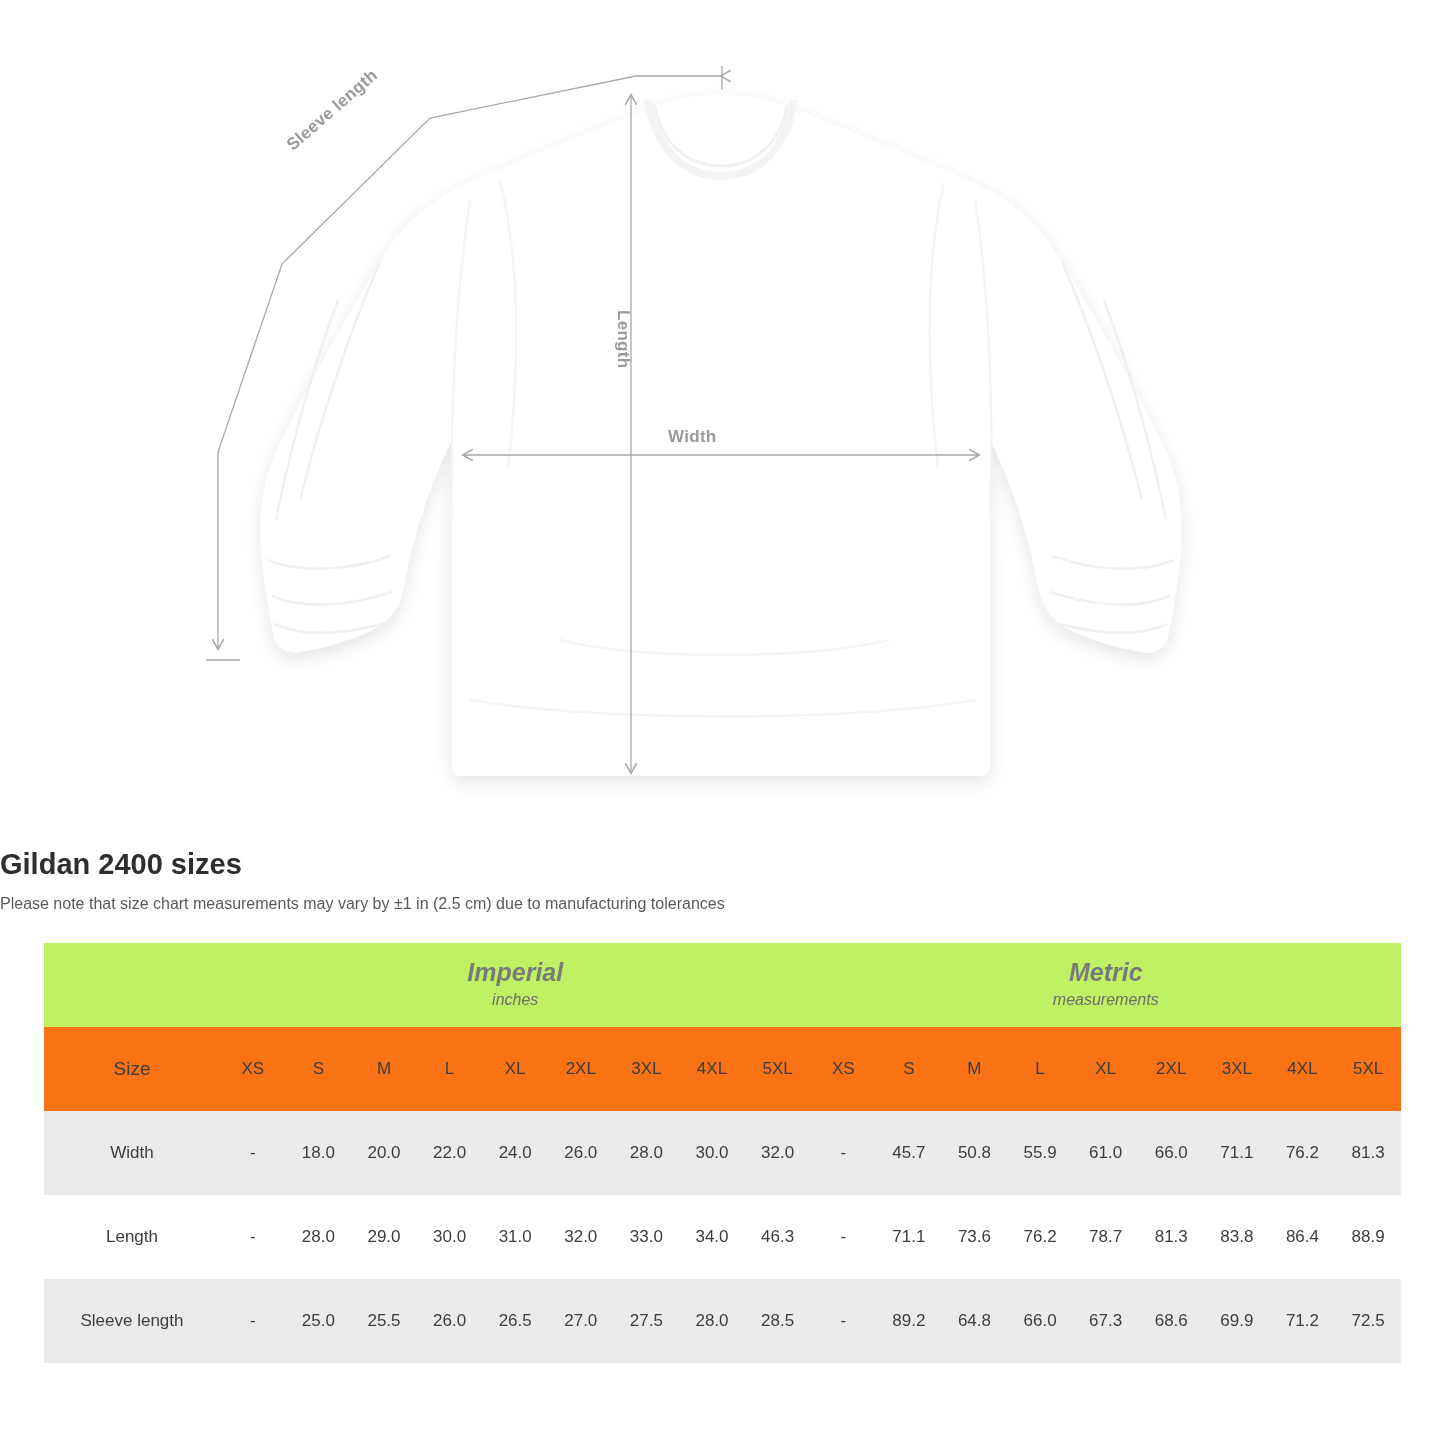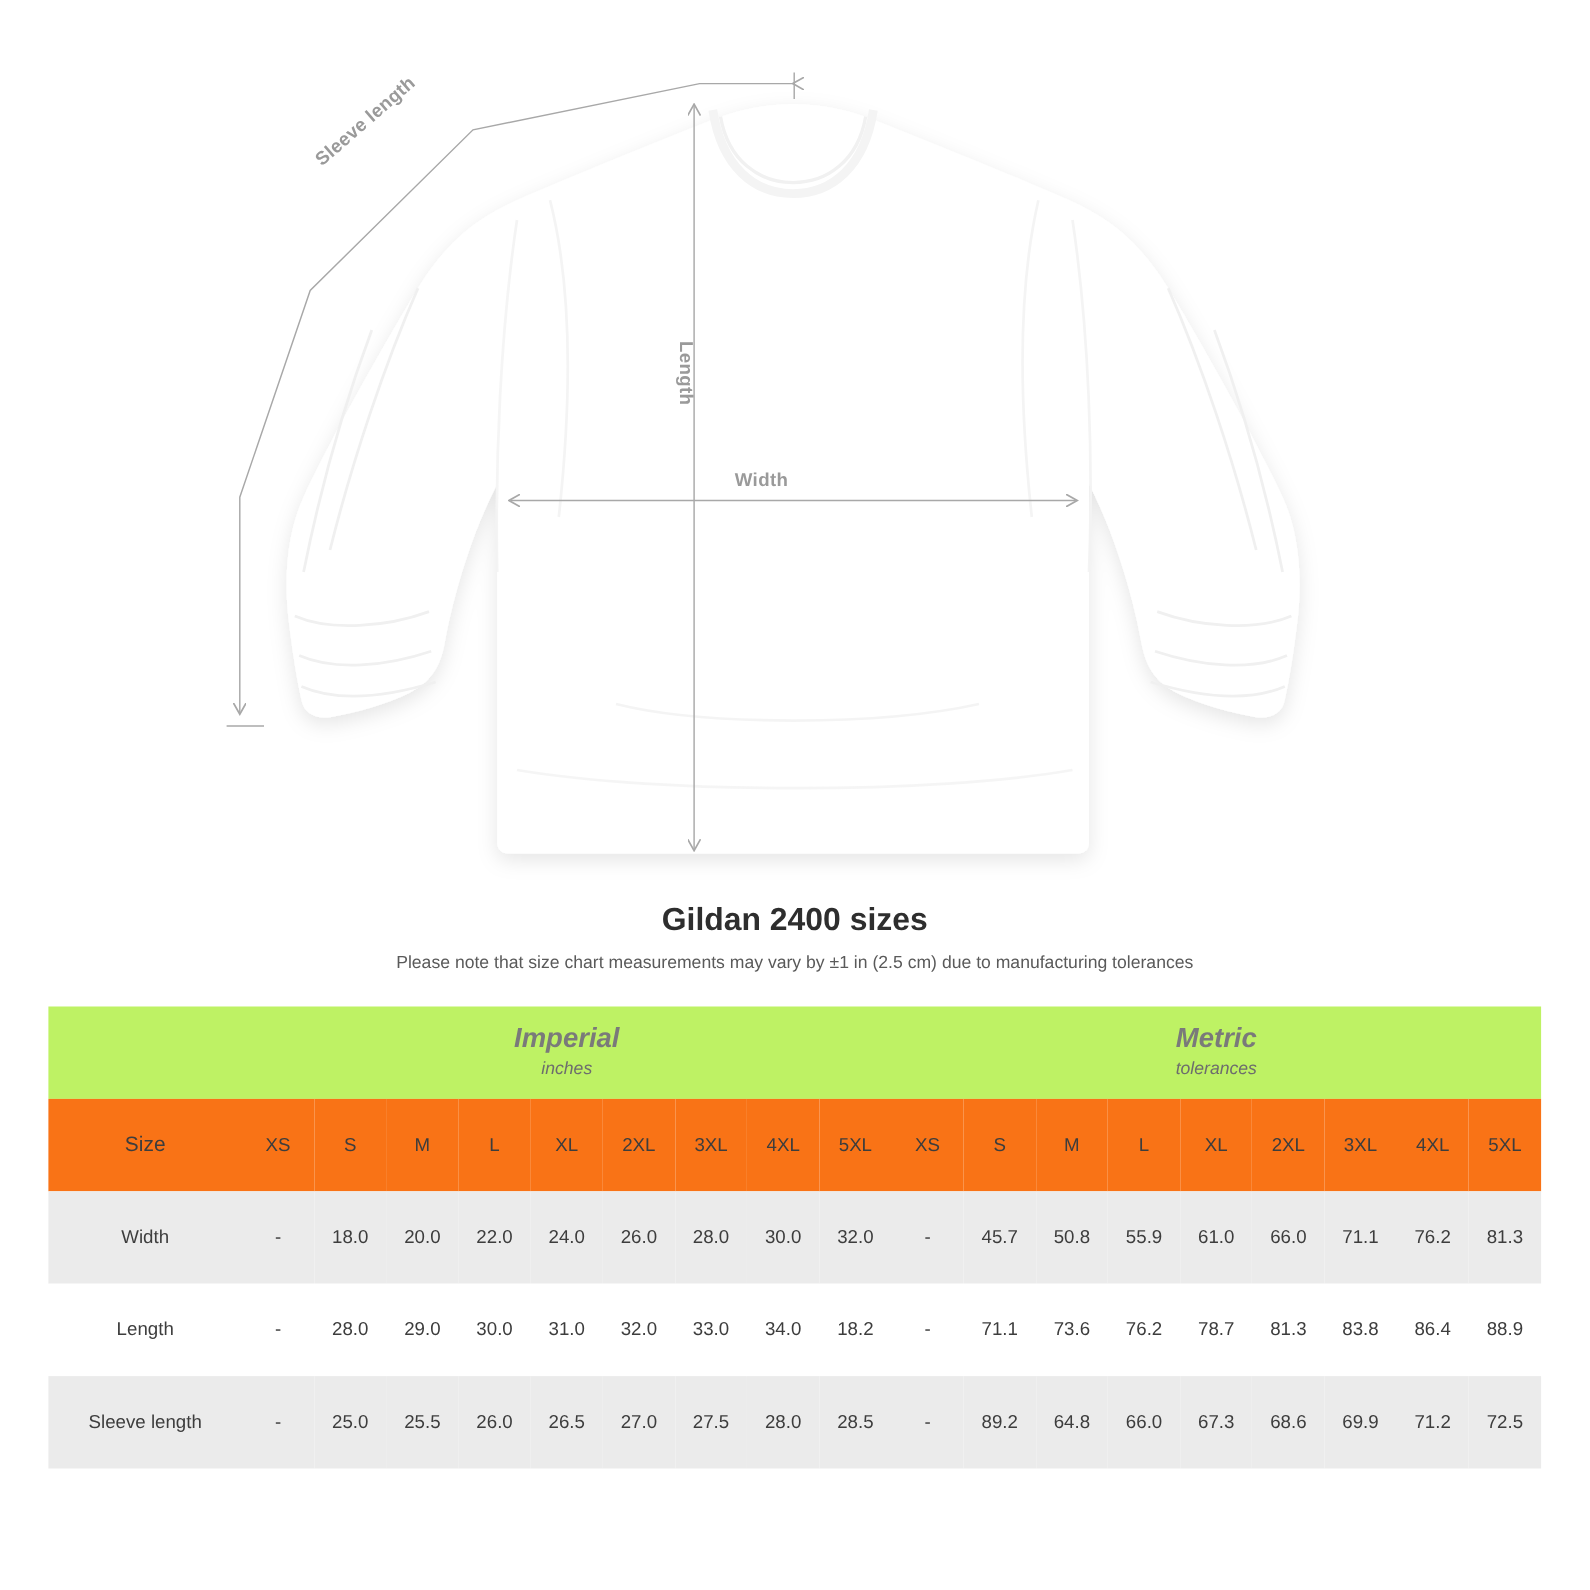--- a/index.html
+++ b/index.html
@@ -47,21 +47,22 @@
   }
   .label-sleeve {
     left: 283px;
     top: 140px;
     transform: rotate(-41deg);
     transform-origin: left top;
   }
 
   
   .title-block {
-    text-align: center;
+    text-align: left;
+    margin-top: 28px;
   }
   .chart-title {
     font-size: 29px;
     font-weight: bold;
     color: #2e2e2e;
     margin: 0 0 14px 0;
   }
   .chart-note {
     font-size: 16px;
     color: #5a5a5a;
@@ -252,21 +253,21 @@
     </colgroup>
     <tbody>
       <tr class="unit-row">
         <td></td>
         <td colspan="9">
           <div class="unit-name">Imperial</div>
           <div class="unit-sub">inches</div>
         </td>
         <td colspan="9">
           <div class="unit-name">Metric</div>
-          <div class="unit-sub">tolerances</div>
+          <div class="unit-sub">measurements</div>
         </td>
       </tr>
 
       <tr class="head-row">
         <td class="rowlabel">Size</td>
         <td>XS</td>
         <td>S</td>
         <td>M</td>
         <td>L</td>
         <td>XL</td>
@@ -310,21 +311,21 @@
       <tr class="row-plain">
         <td class="rowlabel">Length</td>
         <td>-</td>
         <td>28.0</td>
         <td>29.0</td>
         <td>30.0</td>
         <td>31.0</td>
         <td>32.0</td>
         <td>33.0</td>
         <td>34.0</td>
-        <td>18.2</td>
+        <td>46.3</td>
         <td>-</td>
         <td>71.1</td>
         <td>73.6</td>
         <td>76.2</td>
         <td>78.7</td>
         <td>81.3</td>
         <td>83.8</td>
         <td>86.4</td>
         <td>88.9</td>
       </tr>

